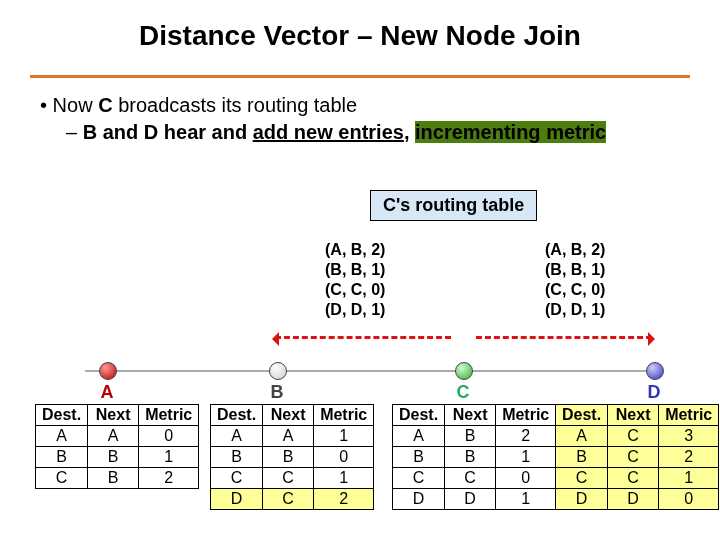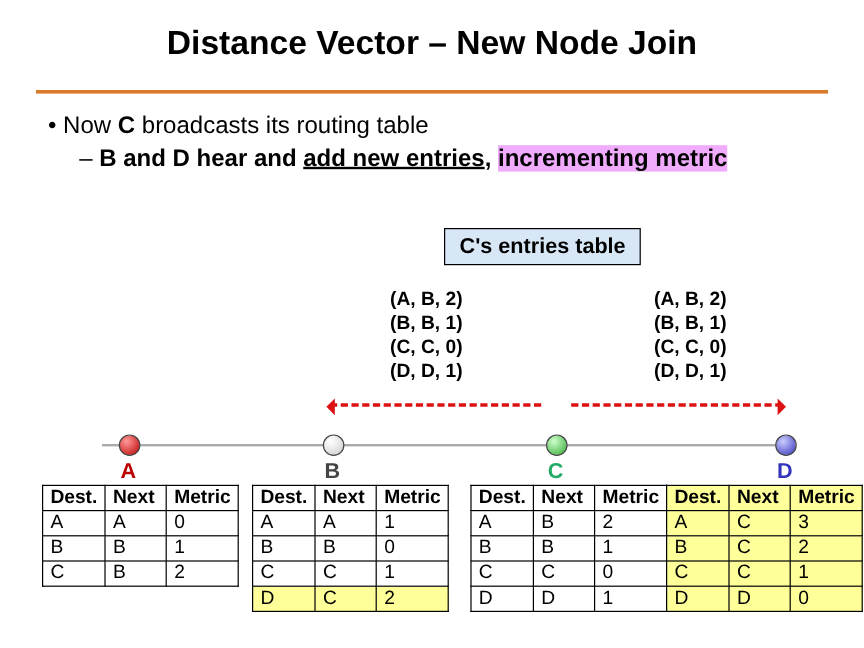--- a/index.html
+++ b/index.html
@@ -25,21 +25,21 @@
     margin: 0 30px 14px 30px;
   }
   .bullets {
     font-size: 20px;
     margin: 0 40px 10px 40px;
     line-height: 1.35;
   }
   .bullets .l1::before { content: "•  "; }
   .bullets .l2 { margin-left: 26px; }
   .bullets .l2::before { content: "–  "; }
-  .hl { background: #f0abfc; }
+  .hl { background: #4d7c0f; }
   .boldu { font-weight: bold; text-decoration: underline; margin-top: 13px; }
 
   .caption-box {
     position: absolute;
     top: 190px;
     left: 370px;
     border: 1px solid #000;
     background: #d7e7f5;
     padding: 4px 12px;
     font-weight: bold;
@@ -111,21 +111,21 @@
   }
   .ar-left::before  { left: -10px;  border-right-color: #d11; }
   .ar-right::before { right: -10px; border-left-color:  #d11; }
 
   
   .rtable {
     position: absolute;
     top: 404px;
     border-collapse: collapse;
     font-size: 16px;
-    text-align: left;
+    text-align: center;
   }
   .rtable th, .rtable td {
     border: 1px solid #000;
     padding: 1px 6px;
     min-width: 38px;
     background: #fff;
   }
   .rtable th { font-weight: bold; }
   .rt-a { left: 35px;  }
   .rt-b { left: 210px; }
@@ -144,21 +144,21 @@
   <div class="l1">
     <span>Now </span><b>C</b><span> broadcasts its routing table</span>
   </div>
   <div class="l2">
     <b>
       <span>B and D hear and </span><span class="boldu">add new entries</span><span>, </span><span class="hl">incrementing metric</span>
     </b>
   </div>
 </div>
 
-<div class="caption-box">C's entries table</div>
+<div class="caption-box">C's routing table</div>
 
 <div class="tuple-block tb-left">
   <div>(A, B, 2)</div>
   <div>(B, B, 1)</div>
   <div>(C, C, 0)</div>
   <div>(D, D, 1)</div>
 </div>
 <div class="tuple-block tb-right">
   <div>(A, B, 2)</div>
   <div>(B, B, 1)</div>

